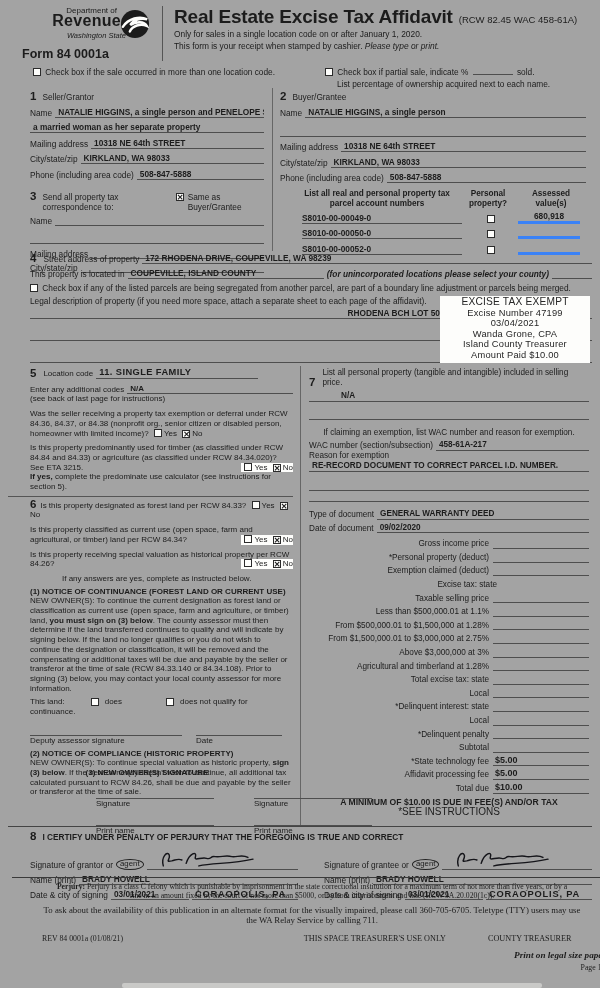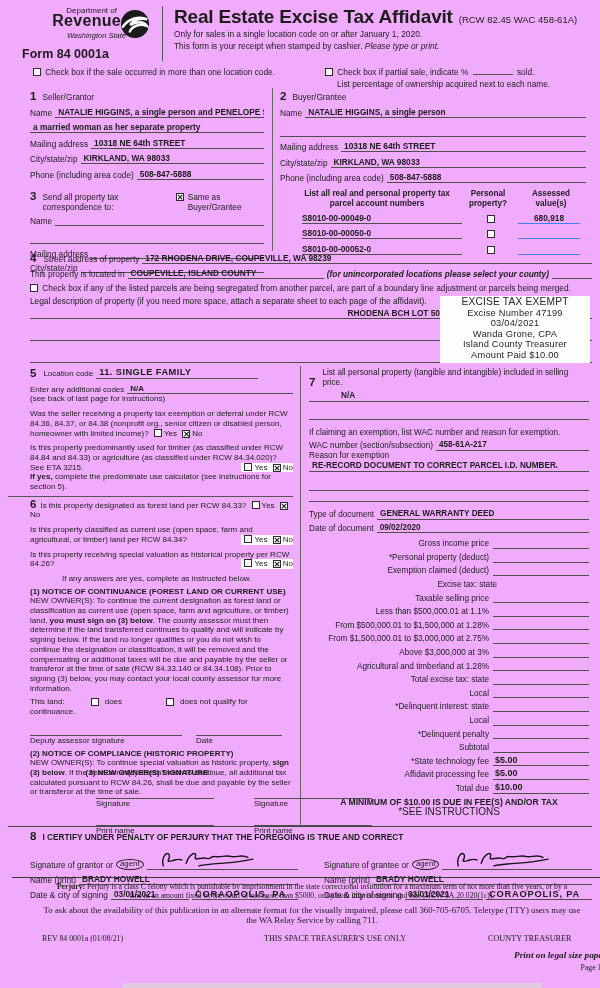--- a/index.html
+++ b/index.html
@@ -1,17 +1,17 @@
 <!DOCTYPE html>
 <html><head>
 <meta charset="utf-8">
 <style>
   * { box-sizing:border-box; margin:0; padding:0; }
   html,body { background:#ffffff; }
-  .page { position:relative; width:600px; height:988px; background:#f0abfc; overflow:hidden;
+  .page { position:relative; width:600px; height:988px; background:#a3a3a3; overflow:hidden;
           font-family:"Liberation Sans",sans-serif; color:#1c1c1c; }
   .bold { font-weight:bold; }
   .ital { font-style:italic; }
   .val  { font-weight:bold; }
   .num  { font-weight:bold; font-size:11.5px; margin-right:4px; }
   .f    { display:flex; align-items:flex-end; gap:3px; }
   .lab  { white-space:nowrap; }
   .fill { flex:1; border-bottom:1px solid #4e4e4e; min-height:10px; padding:0 3px; white-space:nowrap; overflow:hidden; }
   .cbx  { display:inline-block; flex:none; width:8px; height:8px; border:1px solid #2b2b2b; background:#fdfdfb;
           font:bold 8px/7px "Liberation Sans",sans-serif; text-align:center; vertical-align:-1px; margin:0 2px 0 3px; }
@@ -43,21 +43,21 @@
   .c12-right { flex:1; border-left:1px solid #666; padding:2px 6px 0 7px; }
   .sechead { display:flex; align-items:baseline; gap:2px; margin-bottom:3px; }
   .frow { margin-top:4.5px; }
 
   .parcels { margin-top:6px; }
   .p-head { display:flex; font-weight:bold; text-align:center; font-size:8.2px; line-height:9.6px; }
   .p-c1 { flex:1; padding-left:14px; } .p-c2 { width:56px; flex:none; } .p-c3 { width:70px; flex:none; }
   .parcel-row { display:flex; align-items:flex-end; height:15.5px; }
   .parcel-num { flex:1; margin-left:22px; border-bottom:1px solid #4e4e4e; font-size:8.3px; }
   .parcel-cb-wrap { width:56px; flex:none; text-align:center; }
-  .parcel-val { width:62px; flex:none; border-bottom:1px solid #3b82f6; text-align:center; font-size:8.3px; margin-right:6px; }
+  .parcel-val { width:62px; flex:none; border-bottom:3px solid #3b82f6; text-align:center; font-size:8.3px; margin-right:6px; }
 
   
   .sec4 { position:absolute; top:252px; left:30px; width:562px; font-size:8.3px; }
   .legal-blank { border-bottom:1px solid #4e4e4e; height:13px; }
   .stamp { position:absolute; top:296px; left:440px; width:150px; background:#fdfdfb; text-align:center;
            font-size:9.3px; line-height:10.6px; letter-spacing:.2px; color:#262626; padding:1px 0 2px; }
   .stamp-l1 { font-size:10.2px; }
 
   
   .cols567 { position:absolute; top:366px; left:0; width:595px; height:460px; display:flex; font-size:8px; line-height:9.7px; }
@@ -104,21 +104,21 @@
   .sig { height:22px; width:118px; margin-bottom:-4px; }
   .datefill { max-width:78px; }
   .cityfill { letter-spacing:.8px; font-size:9.3px; }
 
   
   .footer { position:absolute; top:877px; left:12px; width:600px; height:111px; border-top:1.5px solid #3a3a3a;font-family:Liberation Serif, serif; }
   .perjury { margin:4px 38px 0; font-size:7.7px; line-height:9px; text-align:center; }
   .altfmt { margin:5px 28px 0; font-size:8.8px; line-height:10px; text-align:center; }
   .botrow { display:flex; margin-top:9px; font-size:8.2px; }
   .botrow .rev-id { width:212px; padding-left:30px; font-size:7.8px; }
-  .botrow .tre { width:222px; text-align:center; }
+  .botrow .tre { width:222px; text-align:right; }
   .botrow .cty { flex:1; padding-left:42px; }
   .printnote { position:absolute; right:6px; top:72px; font-weight:bold; font-style:italic; font-size:9.2px; }
   .pageno { position:absolute; right:2px; top:85px; font-size:7.8px; }
   .scan-smudge { position:absolute; bottom:0; left:110px; width:420px; height:5px; background:#d9d9d6; opacity:.7; border-radius:2px; }
 </style>
 </head>
 <body>
 
 <div class="page">
 
@@ -365,21 +365,21 @@
       <div class="f" style="margin-top:0;">
           <span class="num">7</span>
         <span>List all personal property (tangible and intangible) included in selling price.</span>
         </div>
       <div class="f frow">
           <span class="fill val na-val">N/A</span>
         </div>
       <div class="f frow" style="margin-top:8px;">
           <span class="fill"></span>
         </div>
-      <div style="margin-top:8px;">If claiming an exemption, list WAC number and reason for exemption.</div>
+      <div style="margin-top:8px;text-align:center;">If claiming an exemption, list WAC number and reason for exemption.</div>
       <div class="f" style="margin-top:2px;">
           <span class="lab">WAC number (section/subsection)</span>
         <span class="fill val">458-61A-217</span>
         </div>
       <div>Reason for exemption</div>
       <div class="f" style="margin-top:1px;">
           <span class="fill val">RE-RECORD DOCUMENT TO CORRECT PARCEL I.D. NUMBER.</span>
         </div>
       <div class="legal-blank" style="margin-top:8px; height:11px;"></div>
       <div class="legal-blank" style="height:11px;"></div>

